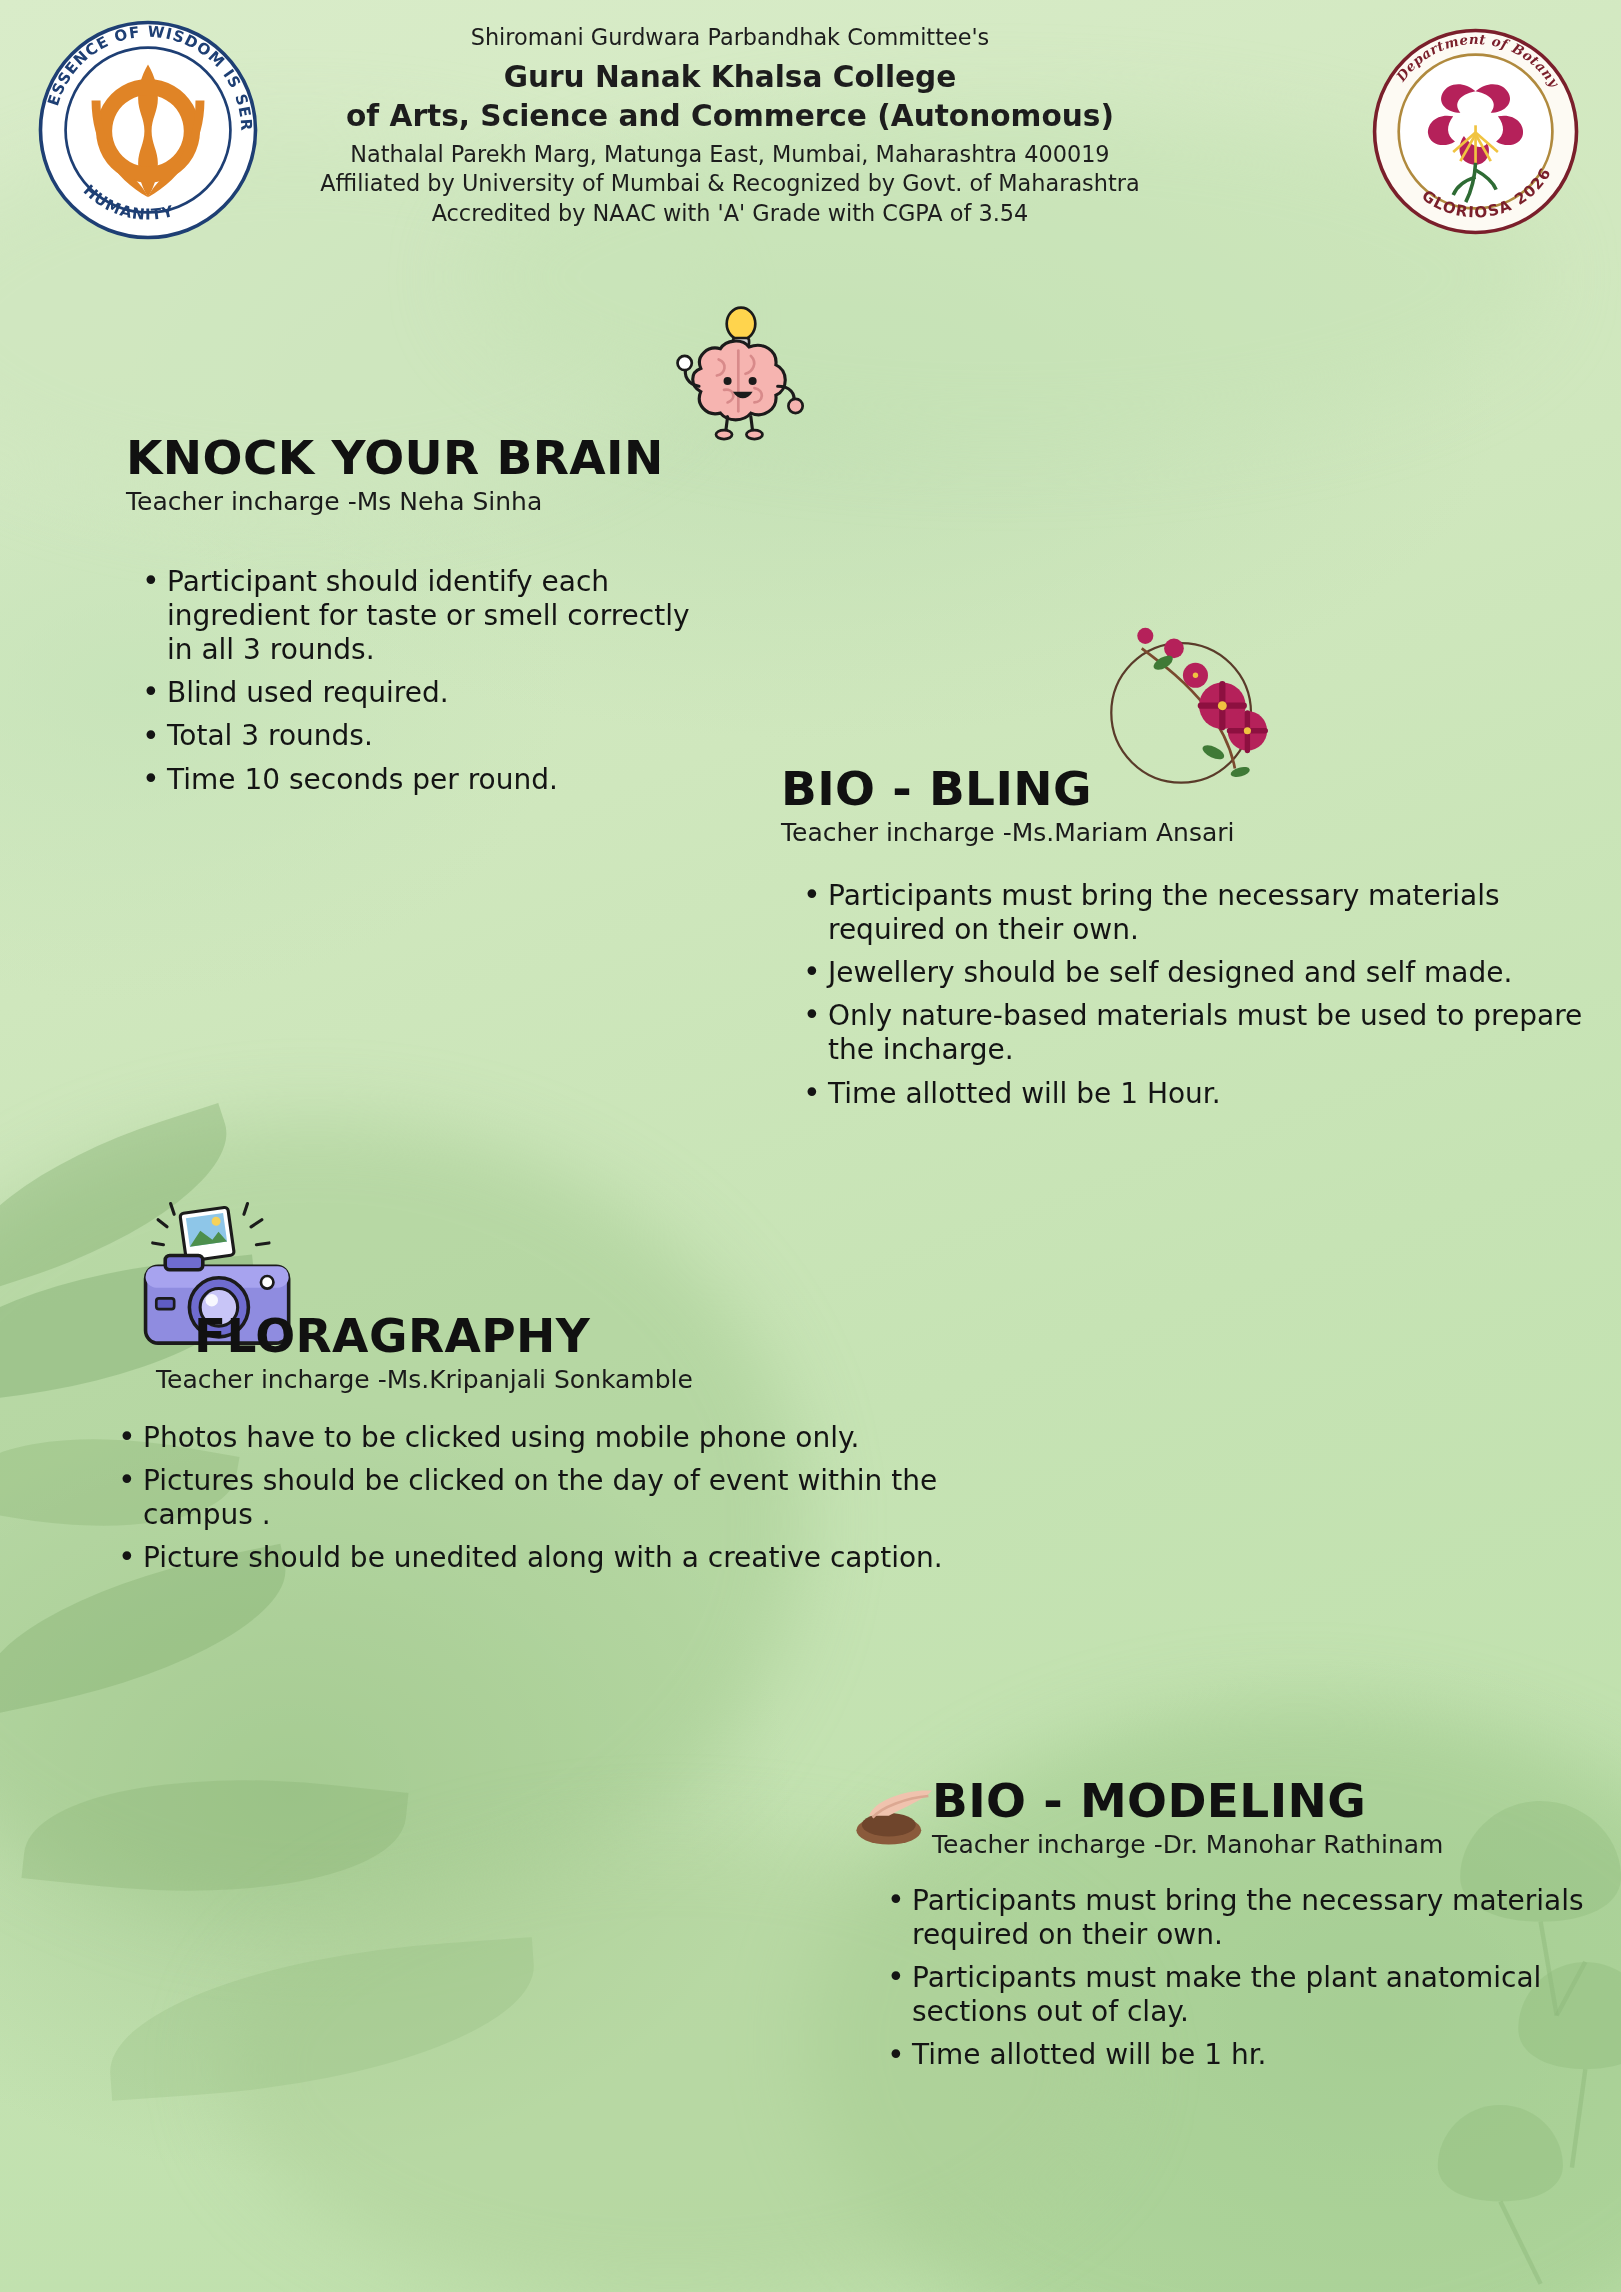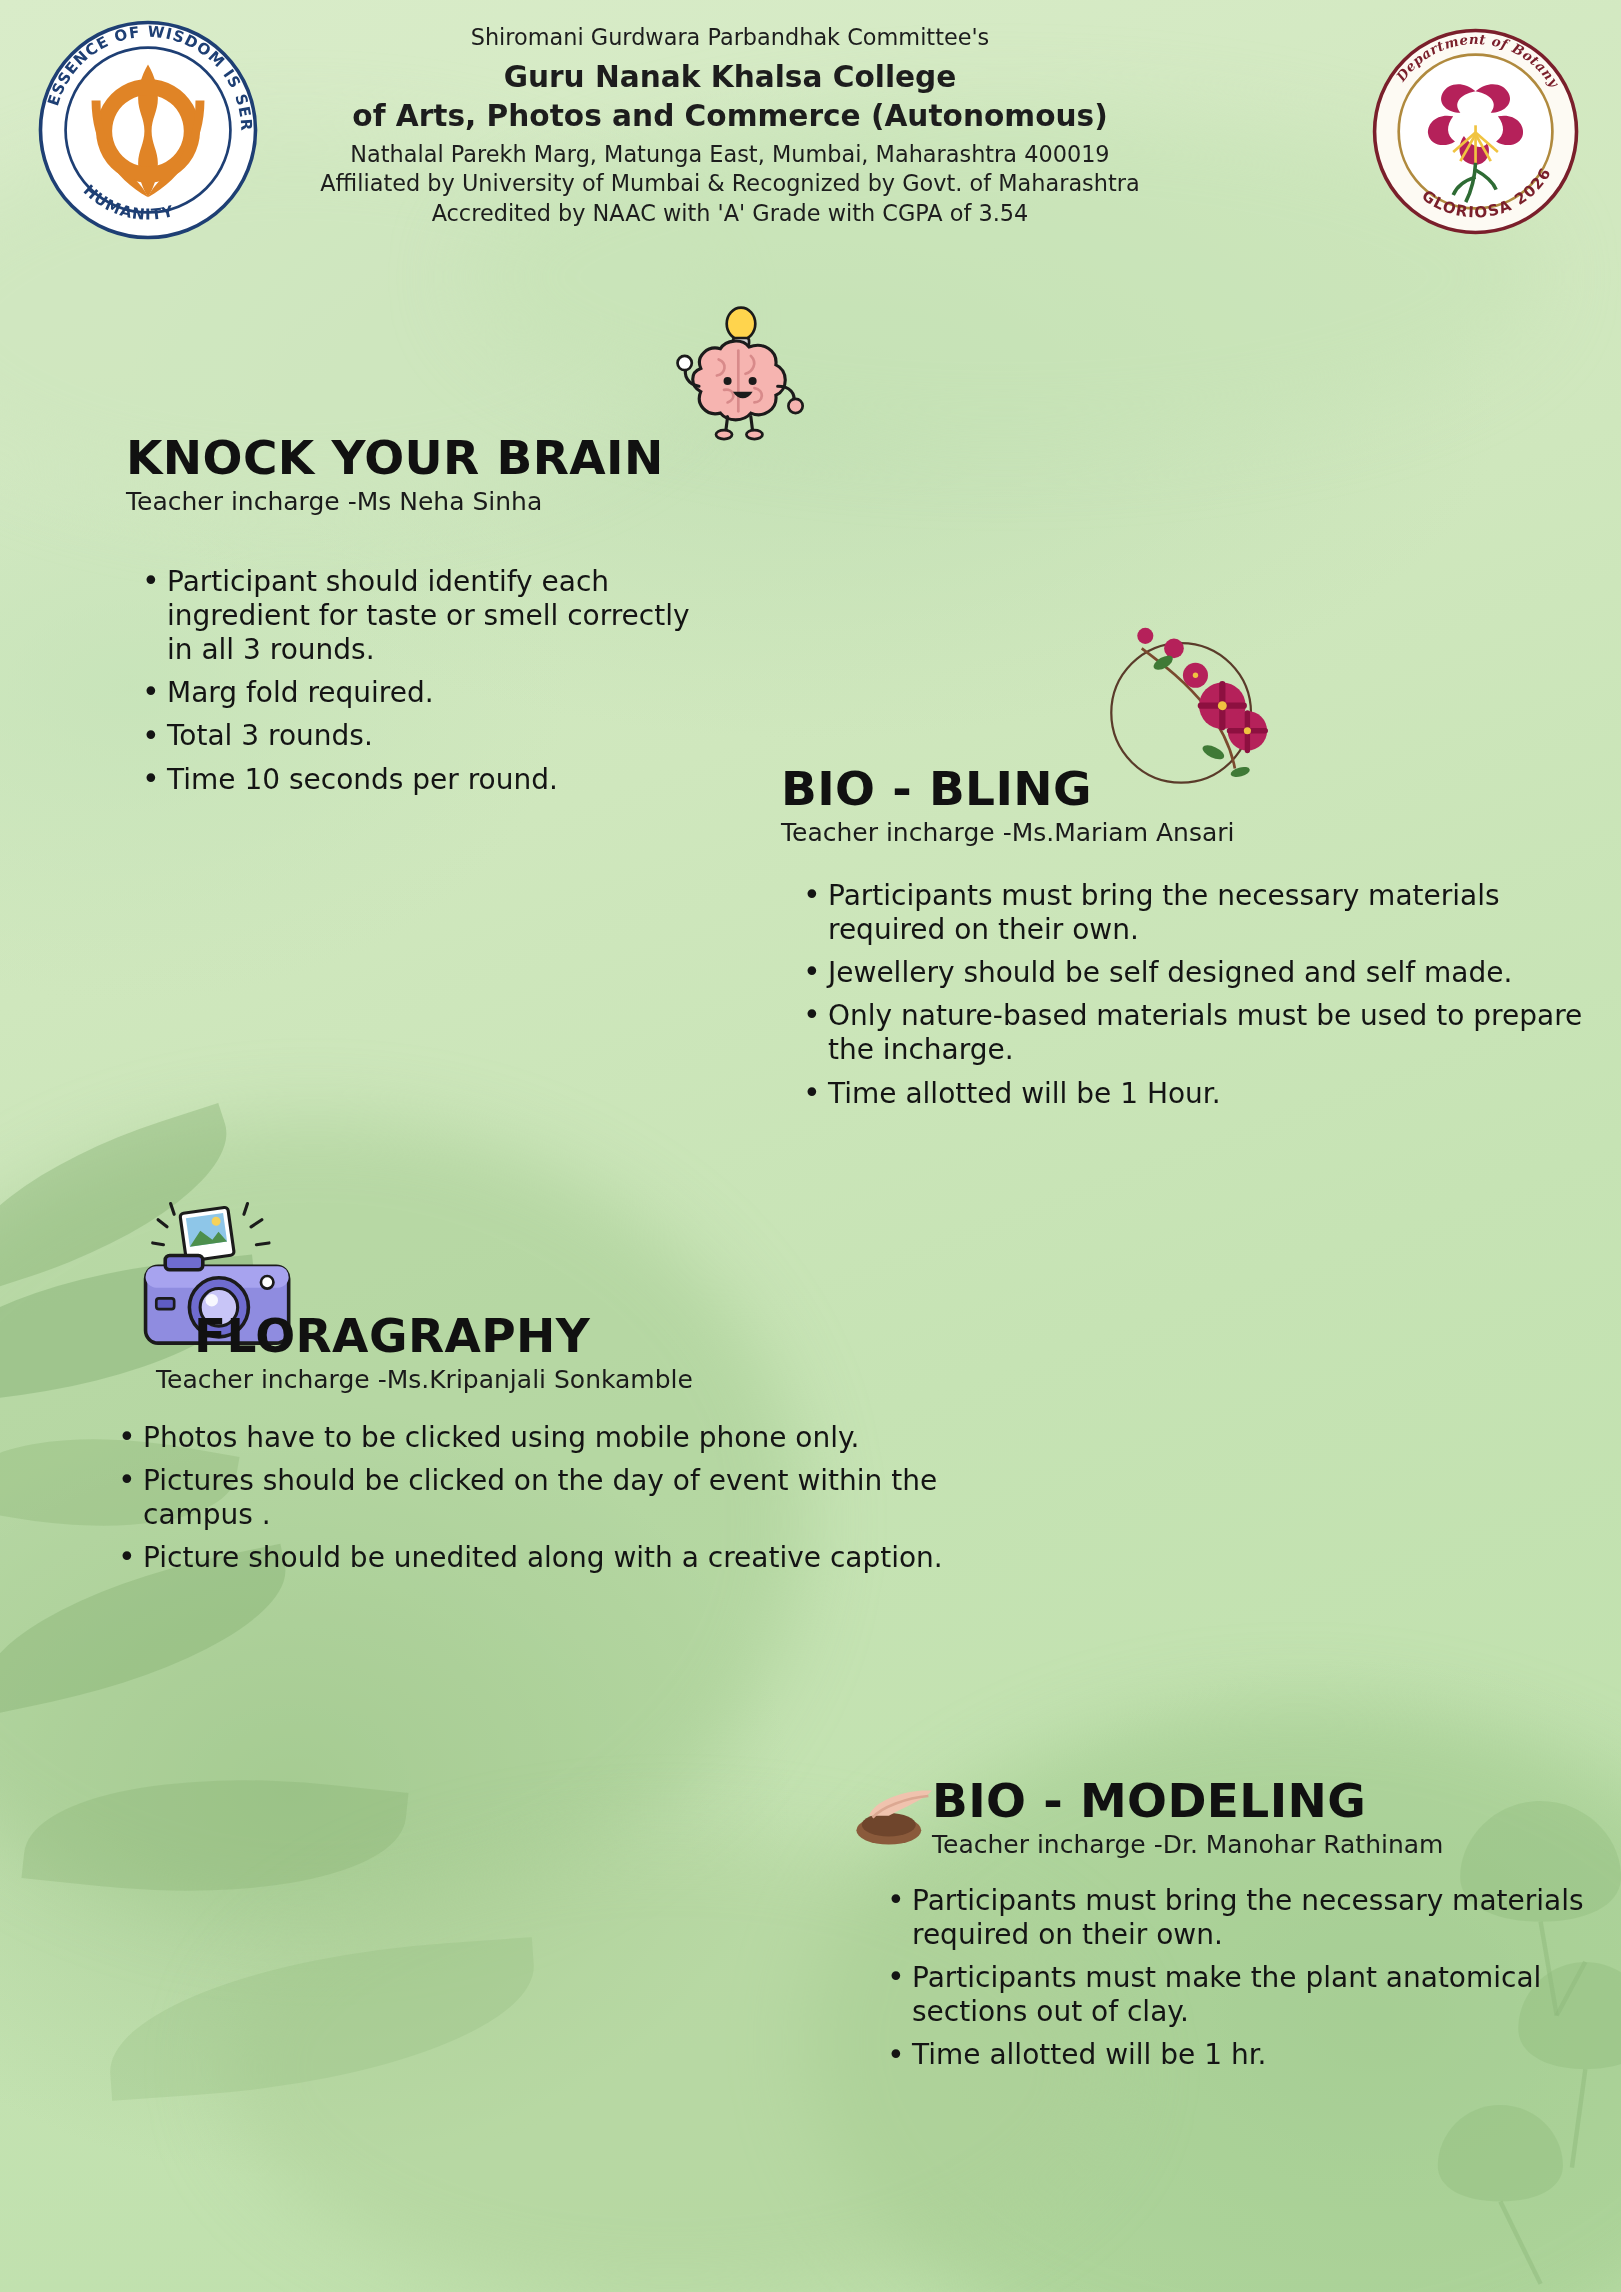--- a/index.html
+++ b/index.html
@@ -247,21 +247,21 @@
       <textPath href="#sealTop" startOffset="19%">Department of Botany</textPath>
     </text>
     <text font-family="DejaVu Sans, sans-serif" font-size="17" font-weight="bold" fill="#7a1f2b" letter-spacing="1.5">
       <textPath href="#sealBot" startOffset="28%">GLORIOSA 2026</textPath>
     </text>
   </svg>
 
   <div class="header">
     <div class="line hdr-society">Shiromani Gurdwara Parbandhak Committee's</div>
     <div class="line hdr-college">Guru Nanak Khalsa College</div>
-    <div class="line hdr-college2">of Arts, Photos and Commerce (Autonomous)</div>
+    <div class="line hdr-college2">of Arts, Science and Commerce (Autonomous)</div>
     <div class="line hdr-addr">Nathalal Parekh Marg, Matunga East, Mumbai, Maharashtra 400019</div>
     <div class="line hdr-affil">Affiliated by University of Mumbai &amp; Recognized by Govt. of Maharashtra</div>
     <div class="line hdr-naac">Accredited by NAAC with 'A' Grade with CGPA of 3.54</div>
   </div>
 
   <svg id="brain-icon" class="icon-art" viewBox="0 0 170 180">
 
     <g>
       <ellipse cx="85" cy="22" rx="16" ry="18" fill="#ffd44d" stroke="#1b1b1b" stroke-width="3"></ellipse>
       <rect x="76" y="38" width="18" height="9" rx="3" fill="#cfcfcf" stroke="#1b1b1b" stroke-width="3"></rect>
@@ -356,21 +356,21 @@
     <ellipse cx="52" cy="62" rx="30" ry="13" fill="#6f452c"></ellipse>
     <path d="M30 52 C36 34 74 22 100 24 C92 34 70 42 52 52 Z" fill="#f0c3ae"></path>
     <path d="M34 54 C44 42 72 32 96 30" fill="none" stroke="#dca892" stroke-width="3"></path>
   </svg>
 
   <div class="section" id="sec-knock">
     <div class="sec-title">KNOCK YOUR BRAIN</div>
     <div class="sec-teacher">Teacher incharge -Ms Neha Sinha</div>
     <ul class="points">
       <li>Participant should identify each ingredient for taste or smell correctly in all 3 rounds.</li>
-      <li>Marg fold required.</li>
+      <li>Blind used required.</li>
       <li>Total 3 rounds.</li>
       <li>Time 10 seconds per round.</li>
     </ul>
   </div>
 
   <div class="section" id="sec-bling">
     <div class="sec-title">BIO - BLING</div>
     <div class="sec-teacher">Teacher incharge -Ms.Mariam Ansari</div>
     <ul class="points">
       <li>Participants must bring the necessary materials required on their own.</li>

